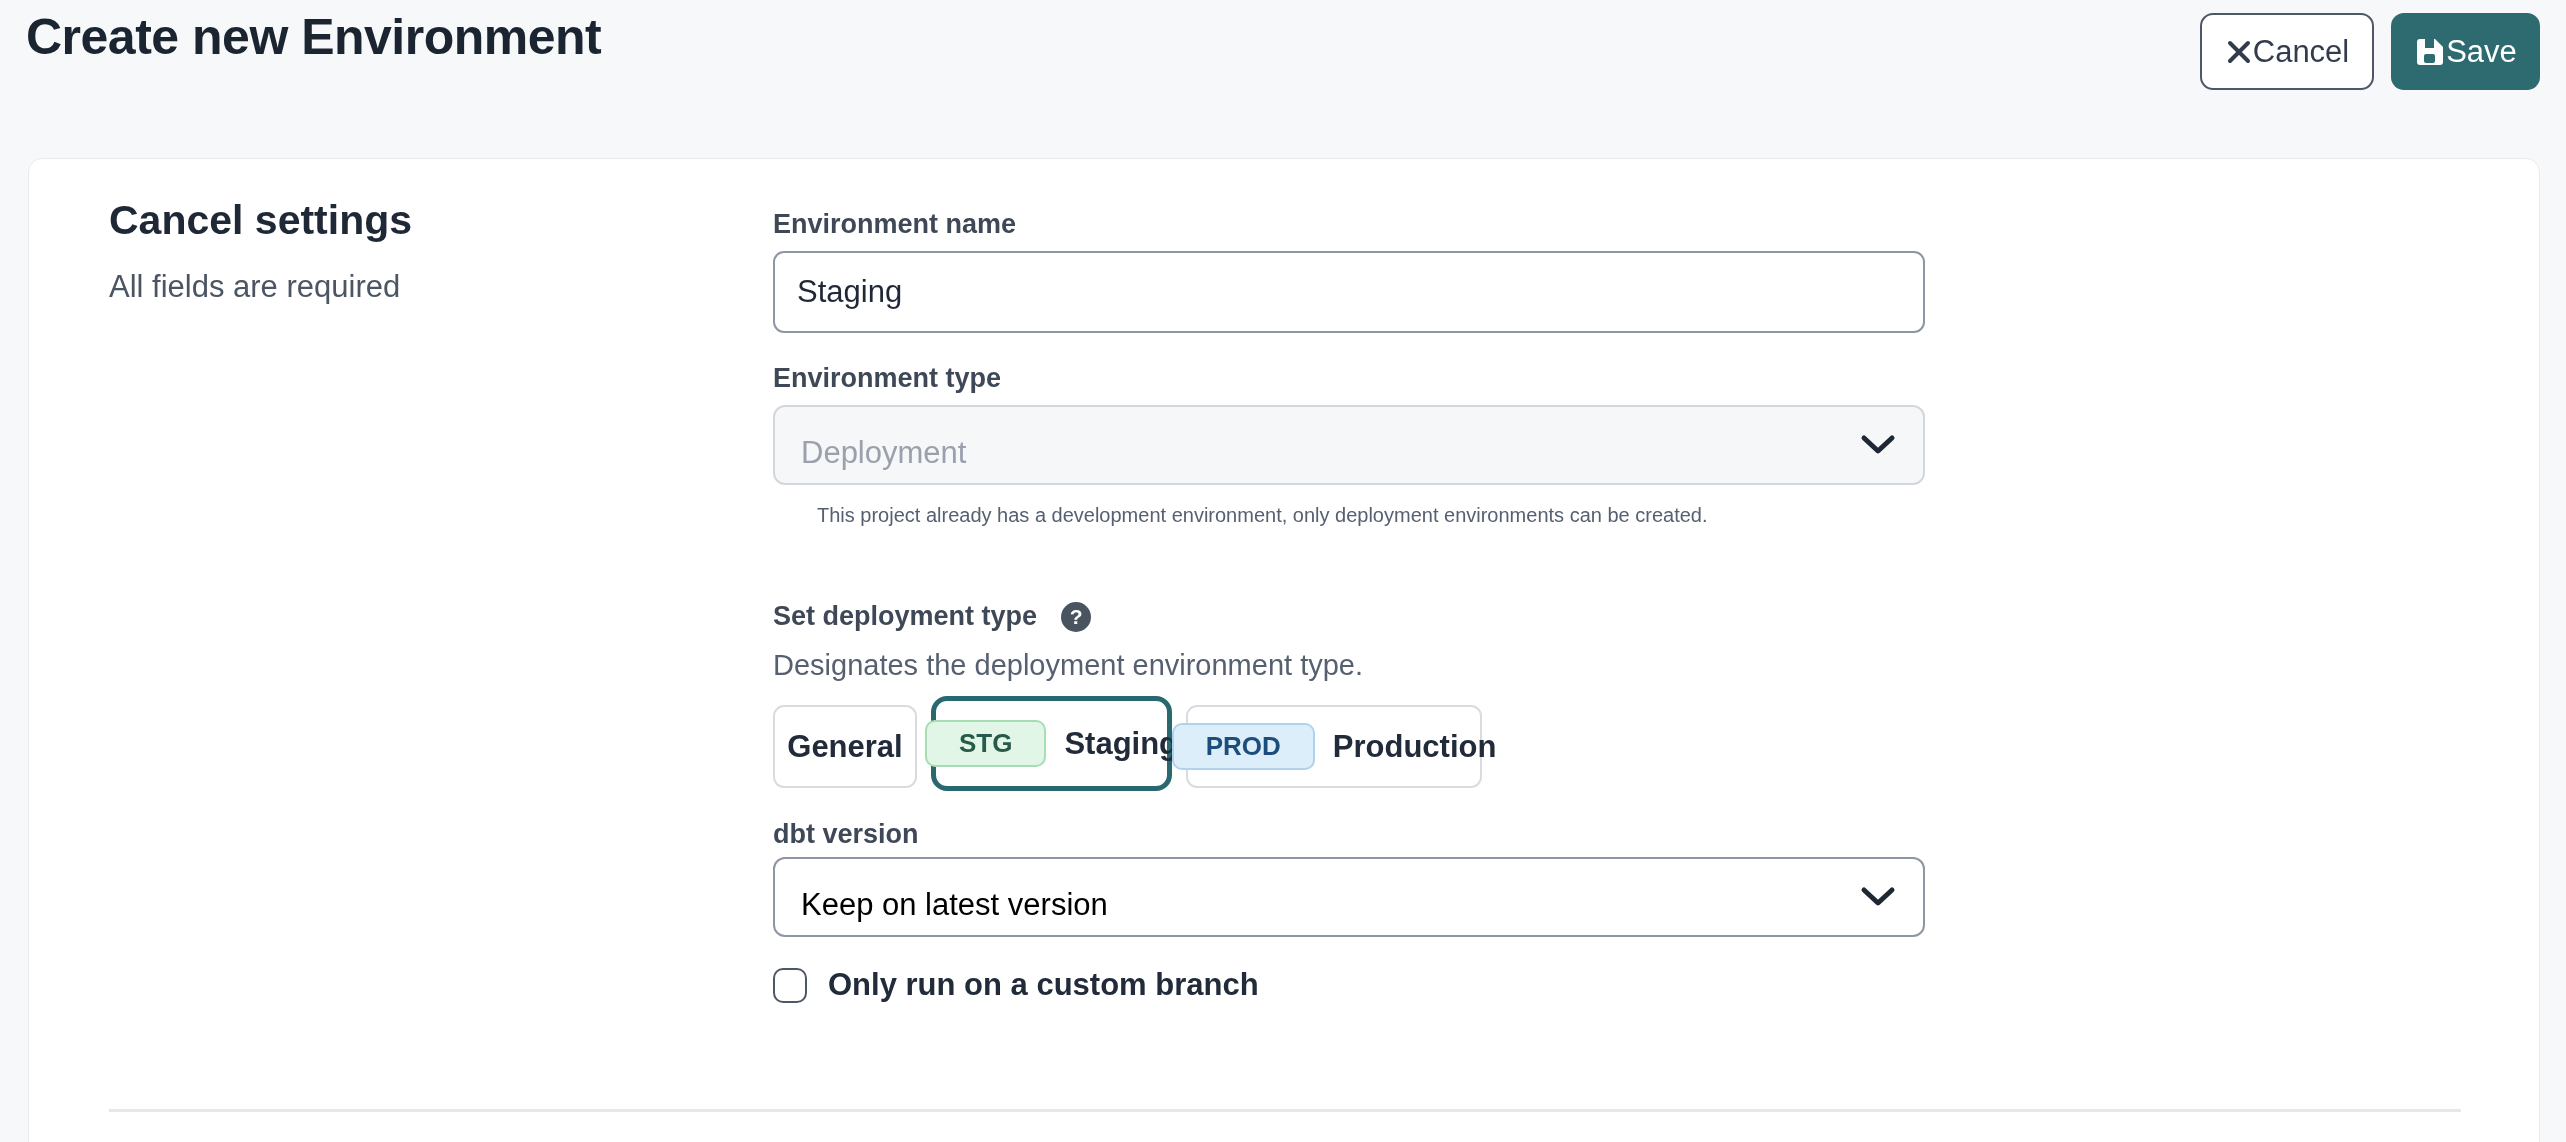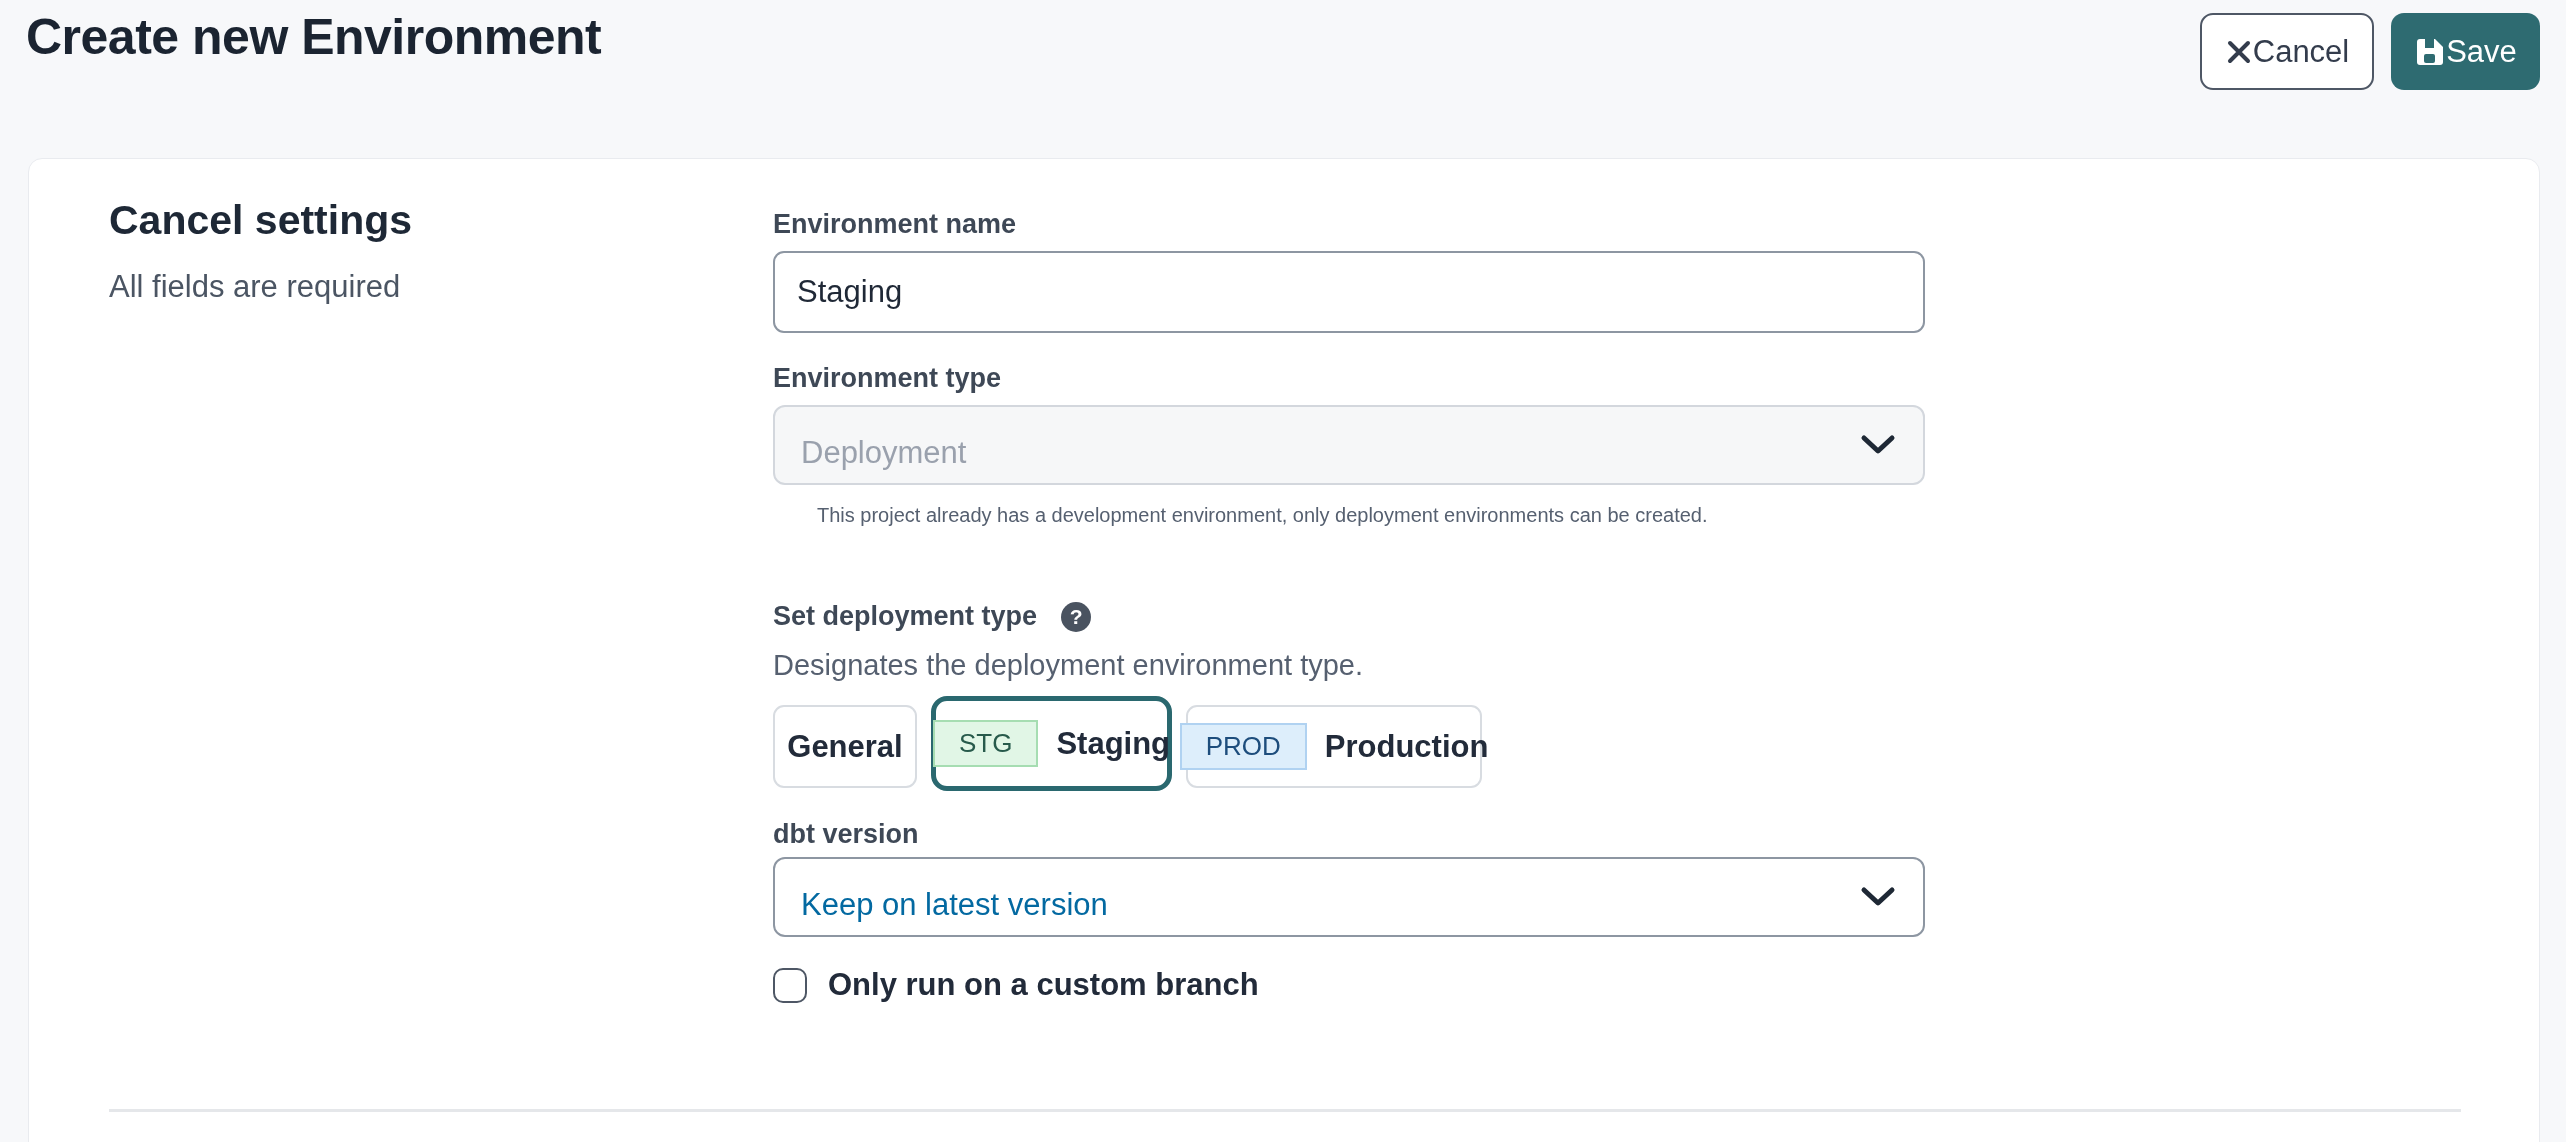--- a/index.html
+++ b/index.html
@@ -59,21 +59,21 @@
     position:absolute; left:744px; width:1152px; height:80px;
     border-radius:12px; display:flex; align-items:center;
     padding:0 26px; font-size:31px; cursor:pointer;
   }
   .select .select-value { flex:1;margin-top:16px; }
   .select-disabled {
     top:246px; background:#f6f7f8; border:2px solid #d3d7dd; color:#9aa1ad;
     cursor:default;
   }
   .select-enabled {
-    top:698px; background:#ffffff; border:2.5px solid #8d96a2; color:#0369a1;
+    top:698px; background:#ffffff; border:2.5px solid #8d96a2; color:#000000;
   }
   .help-text {
     position:absolute; left:788px; top:336px; width:1165px;
     font-size:20px; line-height:40px; color:#566070;
   }
   .deploy-label-row {
     position:absolute; left:744px; top:442px;
     display:flex; align-items:center; gap:24px;
   }
   .deploy-label-row .field-label { position:static; }
@@ -92,22 +92,22 @@
     position:absolute; background:#fff; display:flex; align-items:center;
     justify-content:center; gap:18px; cursor:pointer;
     font-size:31px; font-weight:700; color:#222b3a; border-radius:11px;
     border:2px solid #d8dce1;
   }
   .opt-general    { left:744px;  top:546px; width:144px; height:83px; }
   .opt-staging    { left:902px;  top:537px; width:241px; height:95px;
                     border:5px solid #2a686f; border-radius:16px; }
   .opt-production { left:1157px; top:546px; width:296px; height:83px; }
   .type-badge {
-    height:47px; border-radius:0; display:flex; align-items:center;
-    justify-content:center; font-size:26px; font-weight:400; padding:0 24px;
+    height:47px; border-radius:10px; display:flex; align-items:center;
+    justify-content:center; font-size:26px; font-weight:700; padding:0 32px;
   }
   .badge-stg  { background:#e1f6e6; border:2px solid #a6ddb2; color:#275a4b; }
   .badge-prod { background:#ddeefb; border:2px solid #b0d2f1; color:#1d4d7c; }
 
   
   .checkbox-row {
     position:absolute; left:744px; top:808px;
     display:flex; align-items:center; gap:21px;
   }
   .checkbox {

